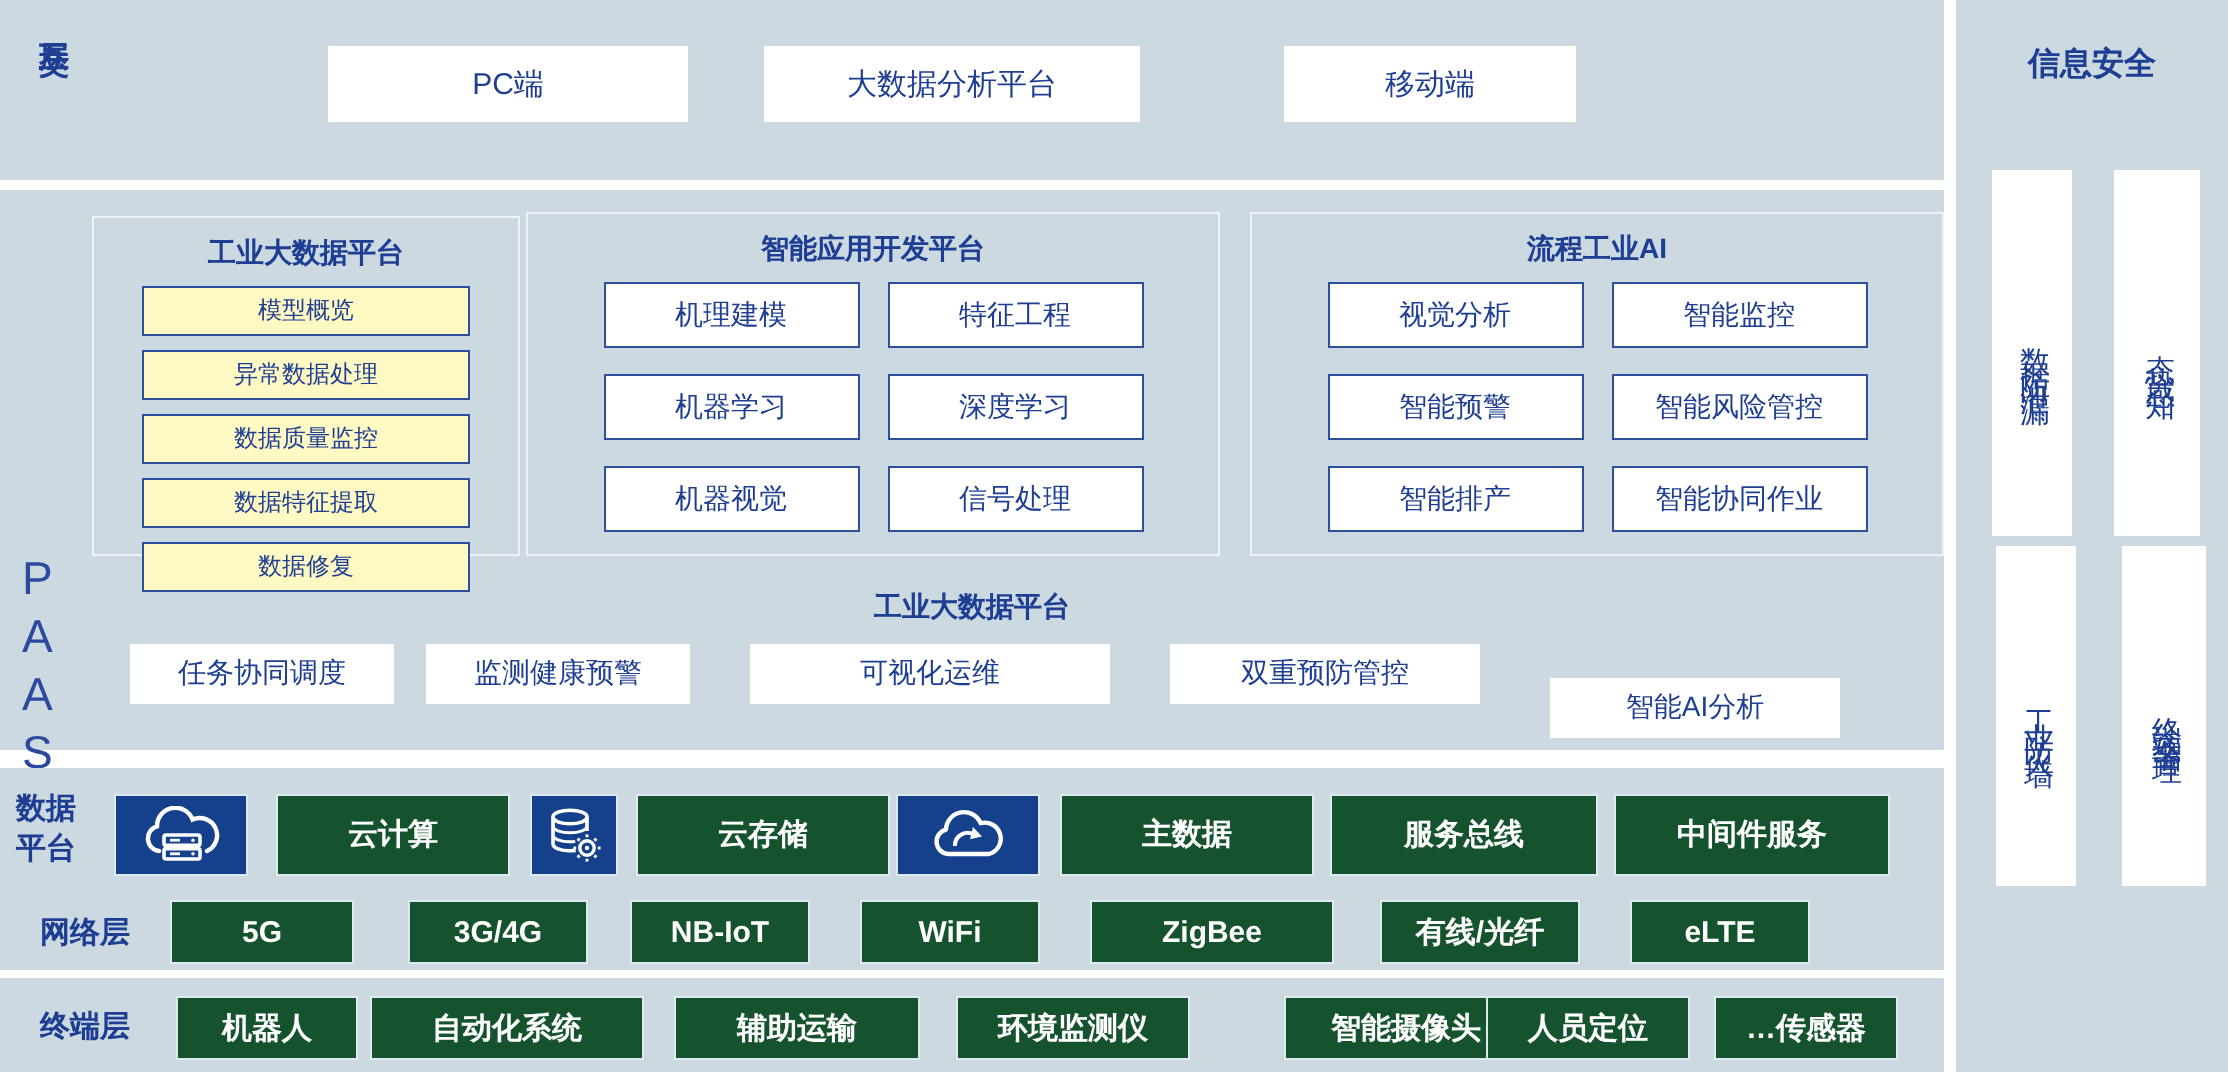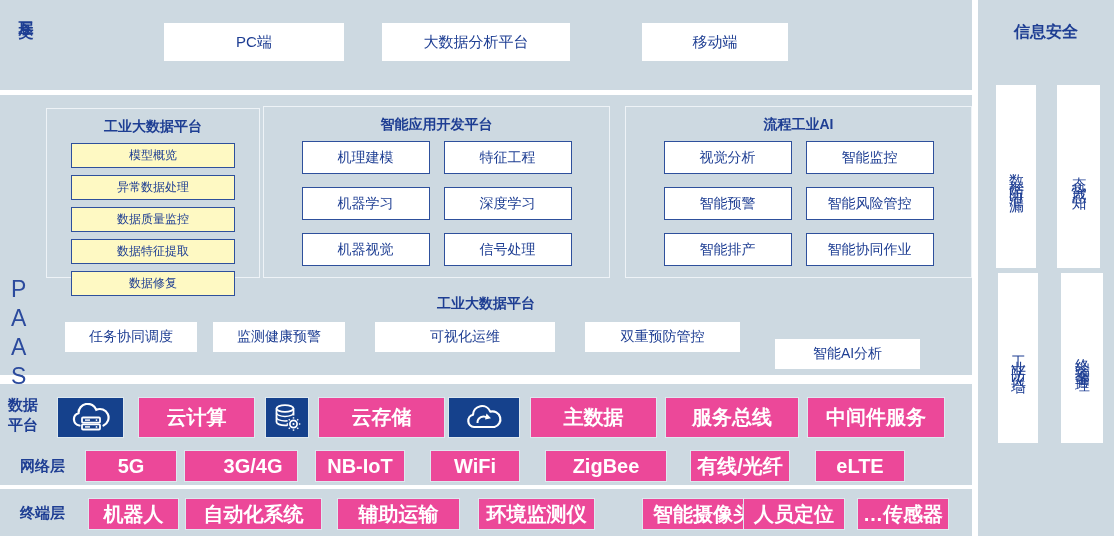--- a/index.html
+++ b/index.html
@@ -1,20 +1,20 @@
 <!DOCTYPE html>
 <html><head>
 <meta charset="utf-8">
 <style>
   html,body{margin:0;padding:0;background:#fff;font-family:"Liberation Sans","DejaVu Sans",sans-serif;}
   .canvas{position:relative;width:1114px;height:536px;background:#fff;overflow:hidden;}
   .band{position:absolute;background:#cdd9e1;}
   .vlabel{writing-mode:vertical-rl;text-orientation:upright;color:#1e3e93;}
   .wbox{position:absolute;background:#fff;color:#1e3e93;display:flex;align-items:center;justify-content:center;font-size:15px;}
-  .dbox{position:absolute;background:#ec4899;border:1px solid #dde8ef;color:#fff;font-weight:700;font-size:20px;display:flex;align-items:center;justify-content:center;}
+  .dbox{position:absolute;background:#14532d;border:1px solid #dde8ef;color:#fff;font-weight:700;font-size:15px;display:flex;align-items:center;justify-content:center;}
   .group{position:absolute;border:1px solid #eef3f7;}
   .gtitle{text-align:center;color:#1e3e93;font-weight:700;font-size:14px;margin:9px 0 7px;}
   .g1item{width:162px;height:23px;margin:0 auto 7px;background:#fef9c3;border:1px solid #2e509c;color:#1e3e93;font-size:12px;display:flex;align-items:center;justify-content:center;}
   .ggrid{display:grid;grid-template-columns:128px 128px;column-gap:14px;row-gap:13px;justify-content:center;}
   .g2item{height:31px;background:#fff;border:1px solid #2e509c;color:#1e3e93;font-size:14px;display:flex;align-items:center;justify-content:center;}
   .subtitle{position:absolute;left:0;width:972px;text-align:center;color:#1e3e93;font-weight:700;font-size:14px;}
   .layerlabel{position:absolute;color:#1e3e93;font-weight:700;font-size:15px;}
   .paasletters{position:absolute;color:#2b4a9d;font-size:23px;line-height:29px;left:11px;top:180px;}
   .secbox{position:absolute;background:#fff;display:flex;align-items:center;justify-content:center;}
   .secbox .vlabel{font-size:15px;letter-spacing:6px;}
@@ -132,21 +132,21 @@
       </svg>
     </div>
     <div class="dbox" style="left:530px;top:13px;width:125px;height:39px;">主数据</div>
     <div class="dbox" style="left:665px;top:13px;width:132px;height:39px;">服务总线</div>
     <div class="dbox" style="left:807px;top:13px;width:136px;height:39px;">中间件服务</div>
   </div>
 
   <div class="band" style="left:0;top:447px;width:972px;height:38px;">
     <div class="layerlabel" style="left:20px;top:10px;">网络层</div>
     <div class="dbox" style="left:85px;top:3px;width:90px;height:30px;">5G</div>
-    <div class="dbox" style="left:184px;top:3px;width:88px;height:30px;padding-left:24px;">3G/4G</div>
+    <div class="dbox" style="left:204px;top:3px;width:88px;height:30px;">3G/4G</div>
     <div class="dbox" style="left:315px;top:3px;width:88px;height:30px;">NB-IoT</div>
     <div class="dbox" style="left:430px;top:3px;width:88px;height:30px;">WiFi</div>
     <div class="dbox" style="left:545px;top:3px;width:120px;height:30px;">ZigBee</div>
     <div class="dbox" style="left:690px;top:3px;width:98px;height:30px;">有线/光纤</div>
     <div class="dbox" style="left:815px;top:3px;width:88px;height:30px;text-align:center;">eLTE</div>
   </div>
 
   <div class="band" style="left:0;top:489px;width:972px;height:47px;">
     <div class="layerlabel" style="left:20px;top:15px;">终端层</div>
     <div class="dbox" style="left:88px;top:9px;width:89px;height:30px;">机器人</div>

